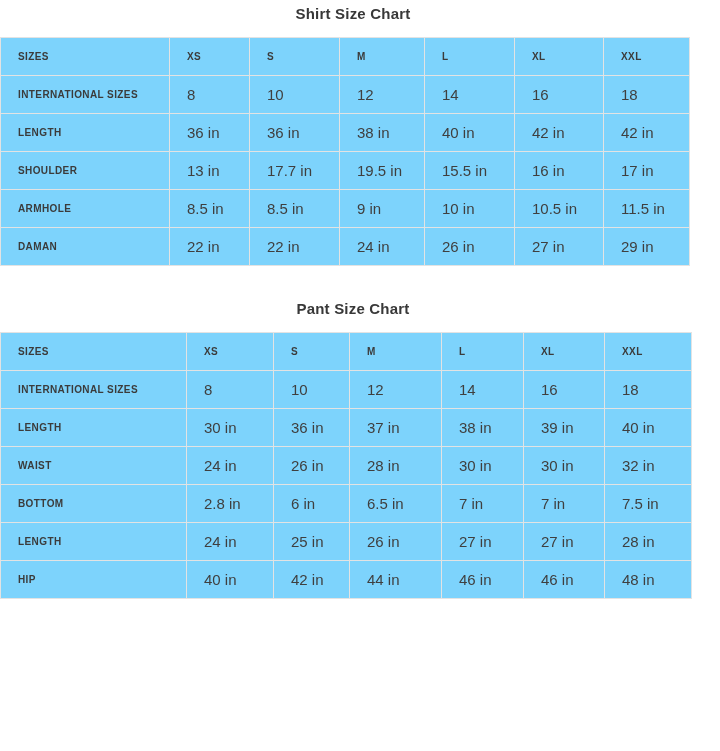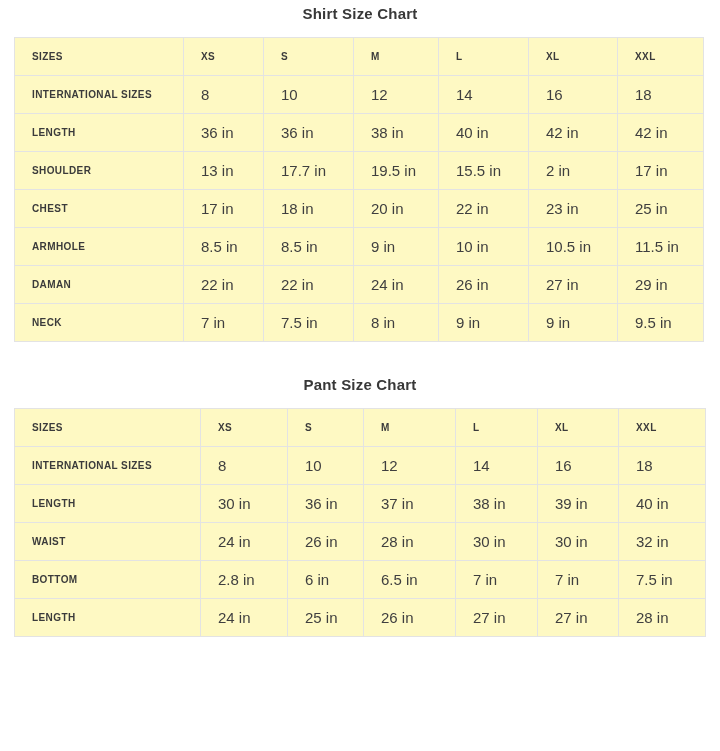--- a/index.html
+++ b/index.html
@@ -6,37 +6,37 @@
   html, body {
     margin: 0;
     padding: 0;
     background: #ffffff;
     font-family: "Liberation Sans", "DejaVu Sans", sans-serif;
     color: #3b3b3b;
   }
   .page {
     width: 720px;
     height: 751px;
-    padding: 6px 14px 0 14px;
+    padding: 6px 14px 0 0;
     background: #ffffff;
   }
   .chart-title {
     margin: 0 0 15px 0;
     text-align: center;
     font-size: 15px;
     font-weight: bold;
     line-height: 16px;
     color: #383838;
     letter-spacing: 0.2px;
   }
   .section-shirt { margin-bottom: 35px; }
   table.size-table {
     border-collapse: collapse;
     table-layout: fixed;
-    background: #fef9c3;
+    background: #7dd3fc;
   }
   table.t0 { width: 689px; }
   table.t1 { width: 691px; }
   table.size-table th, table.size-table td {
     border: 1px solid #e3e3e3;
     height: 38px;
     padding: 0 6px 0 17px;
     text-align: left;
     vertical-align: middle;
     white-space: nowrap;
@@ -116,59 +116,41 @@
             <td>40 in</td>
             <td>42 in</td>
             <td>42 in</td>
           </tr>
           <tr>
             <th class="rowlabel">SHOULDER</th>
             <td>13 in</td>
             <td>17.7 in</td>
             <td>19.5 in</td>
             <td>15.5 in</td>
-            <td>2 in</td>
+            <td>16 in</td>
             <td>17 in</td>
-          </tr>
-          <tr>
-            <th class="rowlabel">CHEST</th>
-            <td>17 in</td>
-            <td>18 in</td>
-            <td>20 in</td>
-            <td>22 in</td>
-            <td>23 in</td>
-            <td>25 in</td>
           </tr>
           <tr>
             <th class="rowlabel">ARMHOLE</th>
             <td>8.5 in</td>
             <td>8.5 in</td>
             <td>9 in</td>
             <td>10 in</td>
             <td>10.5 in</td>
             <td>11.5 in</td>
           </tr>
           <tr>
             <th class="rowlabel">DAMAN</th>
             <td>22 in</td>
             <td>22 in</td>
             <td>24 in</td>
             <td>26 in</td>
             <td>27 in</td>
             <td>29 in</td>
           </tr>
-          <tr>
-            <th class="rowlabel">NECK</th>
-            <td>7 in</td>
-            <td>7.5 in</td>
-            <td>8 in</td>
-            <td>9 in</td>
-            <td>9 in</td>
-            <td>9.5 in</td>
-          </tr>
         </tbody>
       </table>
   </section>
 
   <section class="section-pant">
     <h2 class="chart-title">Pant Size Chart</h2>
     <table class="size-table t1">
         <colgroup>
           <col>
           <col>
@@ -228,17 +210,26 @@
           </tr>
           <tr>
             <th class="rowlabel">LENGTH</th>
             <td>24 in</td>
             <td>25 in</td>
             <td>26 in</td>
             <td>27 in</td>
             <td>27 in</td>
             <td>28 in</td>
           </tr>
+          <tr>
+            <th class="rowlabel">HIP</th>
+            <td>40 in</td>
+            <td>42 in</td>
+            <td>44 in</td>
+            <td>46 in</td>
+            <td>46 in</td>
+            <td>48 in</td>
+          </tr>
         </tbody>
       </table>
   </section>
 
 </div>
 
 </body></html>

